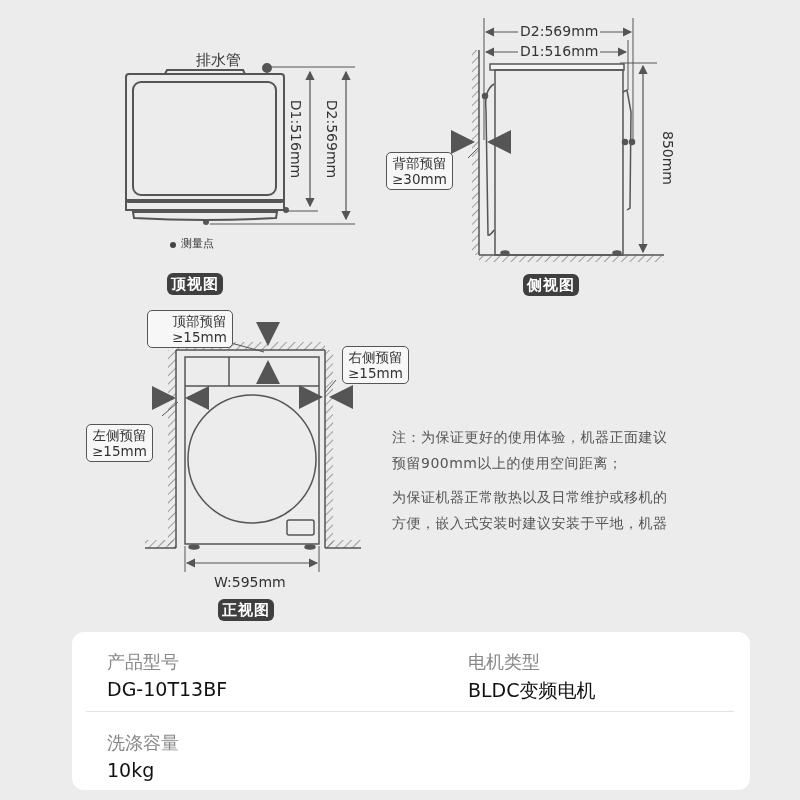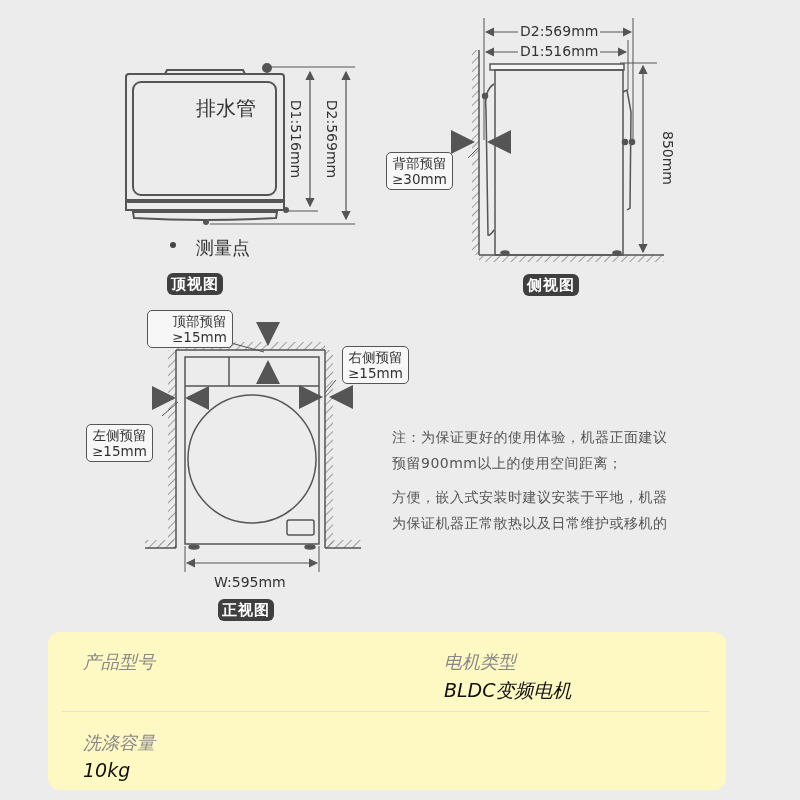--- a/index.html
+++ b/index.html
@@ -19,22 +19,22 @@
     position:absolute; background:#f7f7f7; border:1.5px solid #555;
     border-radius:5px; font-size:13.5px; line-height:16px; padding:2px 5px;
     color:#333; text-align:center;
   }
   .note {
     position:absolute; left:392px; width:360px; font-size:14px;
     line-height:26px; color:#555; letter-spacing:0.5px;
   }
   .label { position:absolute; font-size:14px; color:#333; }
   .spec-card {
-    position:absolute; left:48px; top:632px; width:678px; height:158px;
-    background:#fef9c3; border-radius:12px;font-style:italic;
+    position:absolute; left:72px; top:632px; width:678px; height:158px;
+    background:#ffffff; border-radius:12px;
   }
   .spec-label { position:absolute; font-size:18px; color:#888; }
   .spec-value { position:absolute; font-size:19px; color:#111; }
   .spec-divider {
     position:absolute; left:14px; right:16px; top:79px; height:1px; background:#e3e3e3;
   }
 </style>
 </head>
 <body>
 
@@ -127,24 +127,24 @@
       <line x1="202" y1="398" x2="188" y2="398" stroke-width="3" marker-end="url(#arr)"></line>
       <line x1="306" y1="397" x2="320" y2="397" stroke-width="3" marker-end="url(#arr)"></line>
       <line x1="346" y1="397" x2="332" y2="397" stroke-width="3" marker-end="url(#arr)"></line>
       <line x1="178" y1="402" x2="162" y2="416" stroke-width="1"></line>
       <line x1="336" y1="380" x2="325" y2="393" stroke-width="1"></line>
       <line x1="220" y1="340" x2="264" y2="352" stroke-width="1"></line>
     </g>
   </svg>
 
   
-  <div class="label" style="left:196px;top:51px;font-size:20px;margin-top:44px;">排水管</div>
+  <div class="label" style="left:196px;top:51px;font-size:15px;">排水管</div>
   <div class="label" style="left:255px;top:131px;transform:rotate(90deg);transform-origin:center;background:#ececec;padding:0 2px;">D1:516mm</div>
   <div class="label" style="left:291px;top:131px;transform:rotate(90deg);transform-origin:center;background:#ececec;padding:0 2px;">D2:569mm</div>
-  <div class="label" style="left:196px;top:236px;font-size:18px;">测量点</div>
+  <div class="label" style="left:181px;top:236px;font-size:11px;">测量点</div>
   <div class="pill" style="left:167px;top:273px;">顶视图</div>
 
   
   <div class="label" style="left:518px;top:23px;background:#ececec;padding:0 2px;">D2:569mm</div>
   <div class="label" style="left:518px;top:43px;background:#ececec;padding:0 2px;">D1:516mm</div>
   <div class="label" style="left:641px;top:150px;transform:rotate(90deg);transform-origin:center;">850mm</div>
   <div class="callout" style="left:386px;top:152px;">
     <div>背部预留</div>
     <div>≥30mm</div>
   </div>
@@ -165,25 +165,26 @@
   </div>
   <div class="label" style="left:214px;top:574px;text-align:right;">W:595mm</div>
   <div class="pill" style="left:218px;top:599px;">正视图</div>
 
   
   <div class="note" style="top:424px;">
     <div>注：为保证更好的使用体验，机器正面建议</div>
     <div>预留900mm以上的使用空间距离；</div>
   </div>
   <div class="note" style="top:484px;">
+    <div>为保证机器正常散热以及日常维护或移机的</div>
     <div>方便，嵌入式安装时建议安装于平地，机器</div>
-    <div>为保证机器正常散热以及日常维护或移机的</div>
   </div>
 </div>
 
 <div class="spec-card">
   <div class="spec-label" style="left:35px;top:18px;">产品型号</div>
+  <div class="spec-value" style="left:35px;top:46px;">DG-10T13BF</div>
   <div class="spec-label" style="left:396px;top:18px;">电机类型</div>
   <div class="spec-value" style="left:396px;top:46px;">BLDC变频电机</div>
   <div class="spec-divider"></div>
   <div class="spec-label" style="left:35px;top:99px;">洗涤容量</div>
   <div class="spec-value" style="left:35px;top:127px;">10kg</div>
 </div>
 
 </body></html>

